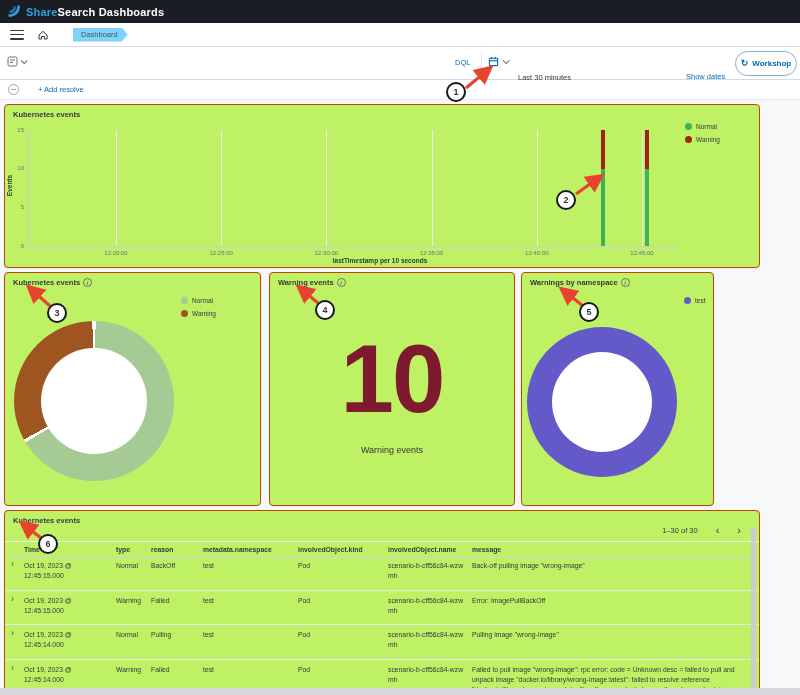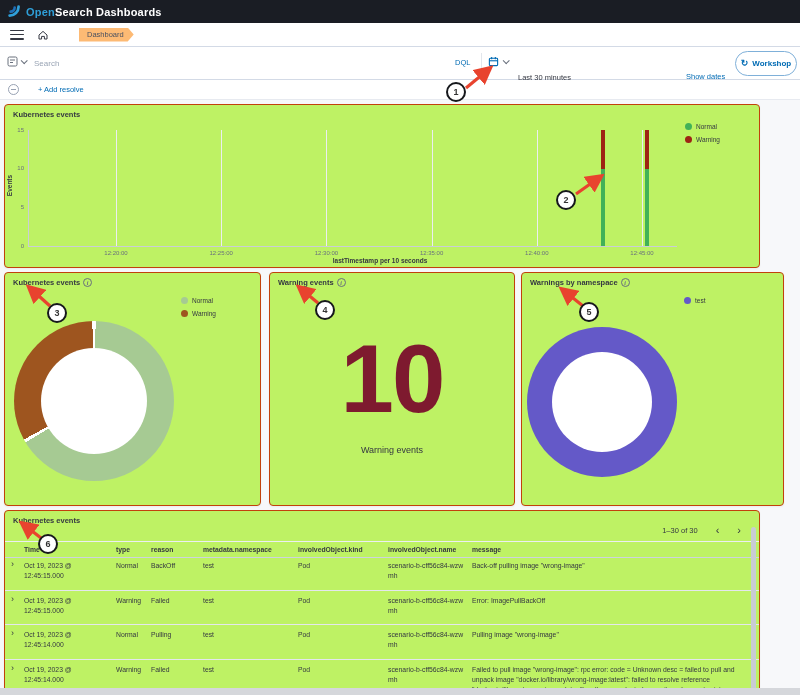--- a/index.html
+++ b/index.html
@@ -11,22 +11,22 @@
   .logo { display:flex; align-items:center; gap:5px; }
   .logo-text { font-size:11px; font-weight:bold; letter-spacing:.2px; }
   .logo-open { color:#2f9fd8; } .logo-rest { color:#fff; }
 
   
   .nav-bar { position:absolute; left:0; top:23px; width:800px; height:24px; background:#fff; border-bottom:1px solid #d3dae6; display:flex; align-items:center; padding:0 8px; }
   .hamburger { width:14px; height:10px; display:flex; flex-direction:column; justify-content:space-between; margin:0 7px 0 2px; cursor:pointer; }
   .hamburger span { display:block; height:1.6px; background:#343741; border-radius:1px; }
   .home-btn { margin:0 10px 0 6px; display:flex; align-items:center; }
   .crumbs { display:flex; align-items:center; margin-left:14px; }
-  .crumb { height:14px; display:flex; align-items:center; font-size:7.5px; padding:0 10px 0 8px; background:#fdba74; color:#4a5160;
-           clip-path:polygon(0 0, calc(100% - 6px) 0, 100% 50%, calc(100% - 6px) 100%, 0 100%);margin-left:6px; }
+  .crumb { height:14px; display:flex; align-items:center; font-size:7.5px; padding:0 10px 0 8px; background:#7dd3fc; color:#4a5160;
+           clip-path:polygon(0 0, calc(100% - 6px) 0, 100% 50%, calc(100% - 6px) 100%, 0 100%); }
   .crumb.active { background:#cfe3f3; color:#2c4b66; font-weight:bold; margin-left:2px; padding-left:12px;
            clip-path:polygon(0 0, calc(100% - 6px) 0, 100% 50%, calc(100% - 6px) 100%, 0 100%, 6px 50%); }
   .nav-right { margin-left:auto; display:flex; align-items:center; gap:12px; }
   .nav-link { font-size:7.5px; color:#006bb4; cursor:pointer; }
   .edit-btn { height:17px; border:1px solid #7fb0d9; border-radius:9px; background:#fff; color:#006bb4; font-size:8px; font-weight:600; display:flex; align-items:center; gap:4px; padding:0 11px; cursor:pointer; }
   .pencil { font-size:8px; }
   .avatar { width:16px; height:16px; border-radius:50%; background:#f1d86f; color:#343741; font-size:8px; font-weight:bold; display:flex; align-items:center; justify-content:center; }
   .help-icon { width:11px; height:11px; border-radius:50%; border:1px solid #8b919c; color:#8b919c; font-size:7px; display:flex; align-items:center; justify-content:center; margin-right:4px; }
 
   
@@ -64,21 +64,21 @@
   .y-axis-label { position:absolute; left:-26px; top:77px; width:60px; text-align:center; font-size:6.5px; font-weight:bold; color:#343741; transform:rotate(-90deg); }
   .x-axis-label { position:absolute; left:240px; top:152px; width:270px; text-align:center; font-size:6.5px; font-weight:bold; color:#343741; }
   .bar-seg { position:absolute; width:4px; }
   .legend { position:absolute; display:flex; flex-direction:column; gap:6px; }
   .legend-item { display:flex; align-items:center; gap:4px; font-size:6.5px; color:#343741; cursor:pointer; }
   .legend-dot { width:7px; height:7px; border-radius:50%; flex:0 0 auto; }
   .tl-legend { left:680px; top:18px; }
 
   .panel-donut1 { left:4px; top:272px; width:257px; height:234px; }
   .panel-metric { left:269px; top:272px; width:246px; height:234px; }
-  .panel-donut2 { left:521px; top:272px; width:263px; height:234px; }
+  .panel-donut2 { left:521px; top:272px; width:193px; height:234px; }
   .donut { position:absolute; border-radius:50%; }
   .donut-hole { position:absolute; background:#fff; border-radius:50%; }
   .d1 { left:9px; top:48px; width:160px; height:160px; }
   .d1 .donut-hole { left:27px; top:27px; width:106px; height:106px; }
   .d1-legend { left:176px; top:24px; }
   .d2 { left:5px; top:54px; width:150px; height:150px; }
   .d2 .donut-hole { left:25px; top:25px; width:100px; height:100px; }
   .d2-legend { left:162px; top:24px; }
   .metric-value { position:absolute; left:0; top:58px; width:100%; text-align:center; font-size:96px; font-weight:bold; color:#7e1a2f; line-height:1; letter-spacing:-2px; }
   .metric-label { position:absolute; left:0; top:172px; width:100%; text-align:center; font-size:9px; color:#343741; }
@@ -109,21 +109,21 @@
 </style>
 </head>
 <body>
 
 <header class="osd-header">
   <div class="logo">
     <svg width="13" height="13" viewBox="0 0 16 16">
       <path d="M2 13 A11 11 0 0 0 13 2" stroke="#2f9fd8" stroke-width="3.4" fill="none" stroke-linecap="round"></path>
       <path d="M3.2 8.2 A5 5 0 0 0 8.2 3.2" stroke="#1e6fb8" stroke-width="3.2" fill="none" stroke-linecap="round"></path>
     </svg>
-    <span class="logo-text"><span class="logo-open">Open</span><span class="logo-rest">Search Dashboards</span></span>
+    <span class="logo-text"><span class="logo-open">Share</span><span class="logo-rest">Search Dashboards</span></span>
   </div>
 </header>
 
 <nav class="nav-bar">
   <div class="hamburger">
       <span></span>
       <span></span>
       <span></span>
     </div>
   <div class="home-btn">
@@ -138,21 +138,20 @@
 
 <div class="search-bar">
   <div class="sq-btn">
     <svg width="11" height="11" viewBox="0 0 11 11">
       <rect x="1" y="1" width="9" height="9" rx="1.5" fill="none" stroke="#69707d" stroke-width="1"></rect>
       <line x1="3" y1="4" x2="8" y2="4" stroke="#69707d" stroke-width="1"></line>
       <line x1="3" y1="6.5" x2="6" y2="6.5" stroke="#69707d" stroke-width="1"></line>
     </svg>
     <span class="chev"></span>
   </div>
-  <input class="search-input" placeholder="Search" style="">
   <span class="dql">DQL</span>
   <div class="v-sep"></div>
   <div class="cal-btn">
     <svg width="11" height="11" viewBox="0 0 12 12">
       <rect x="1.5" y="2.5" width="9" height="8" rx="1" fill="none" stroke="#006bb4" stroke-width="1.2"></rect>
       <line x1="4" y1="1" x2="4" y2="3.6" stroke="#006bb4" stroke-width="1.2"></line>
       <line x1="8" y1="1" x2="8" y2="3.6" stroke="#006bb4" stroke-width="1.2"></line>
       <line x1="1.5" y1="5.2" x2="10.5" y2="5.2" stroke="#006bb4" stroke-width="1.2"></line>
     </svg>
     <span class="chev"></span>

